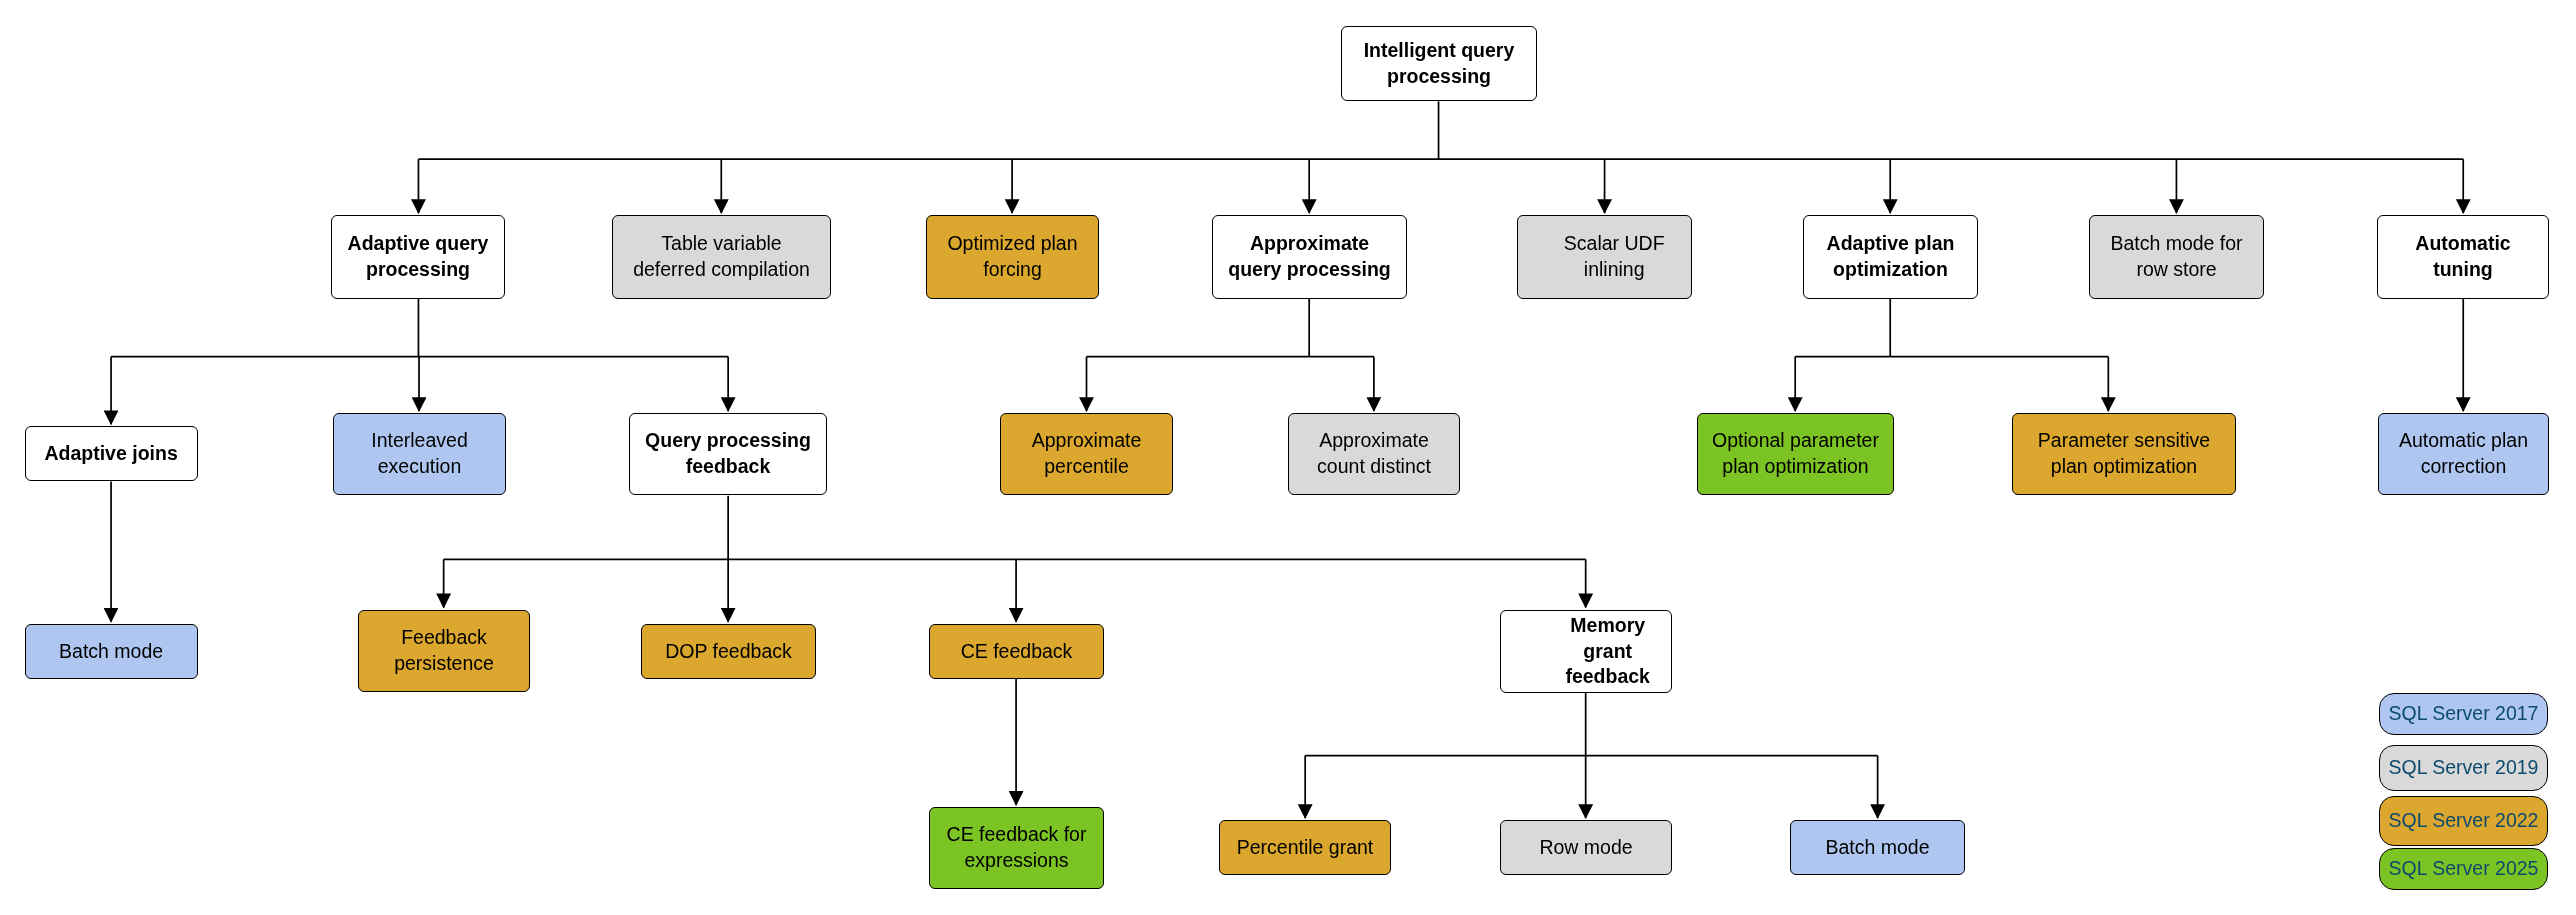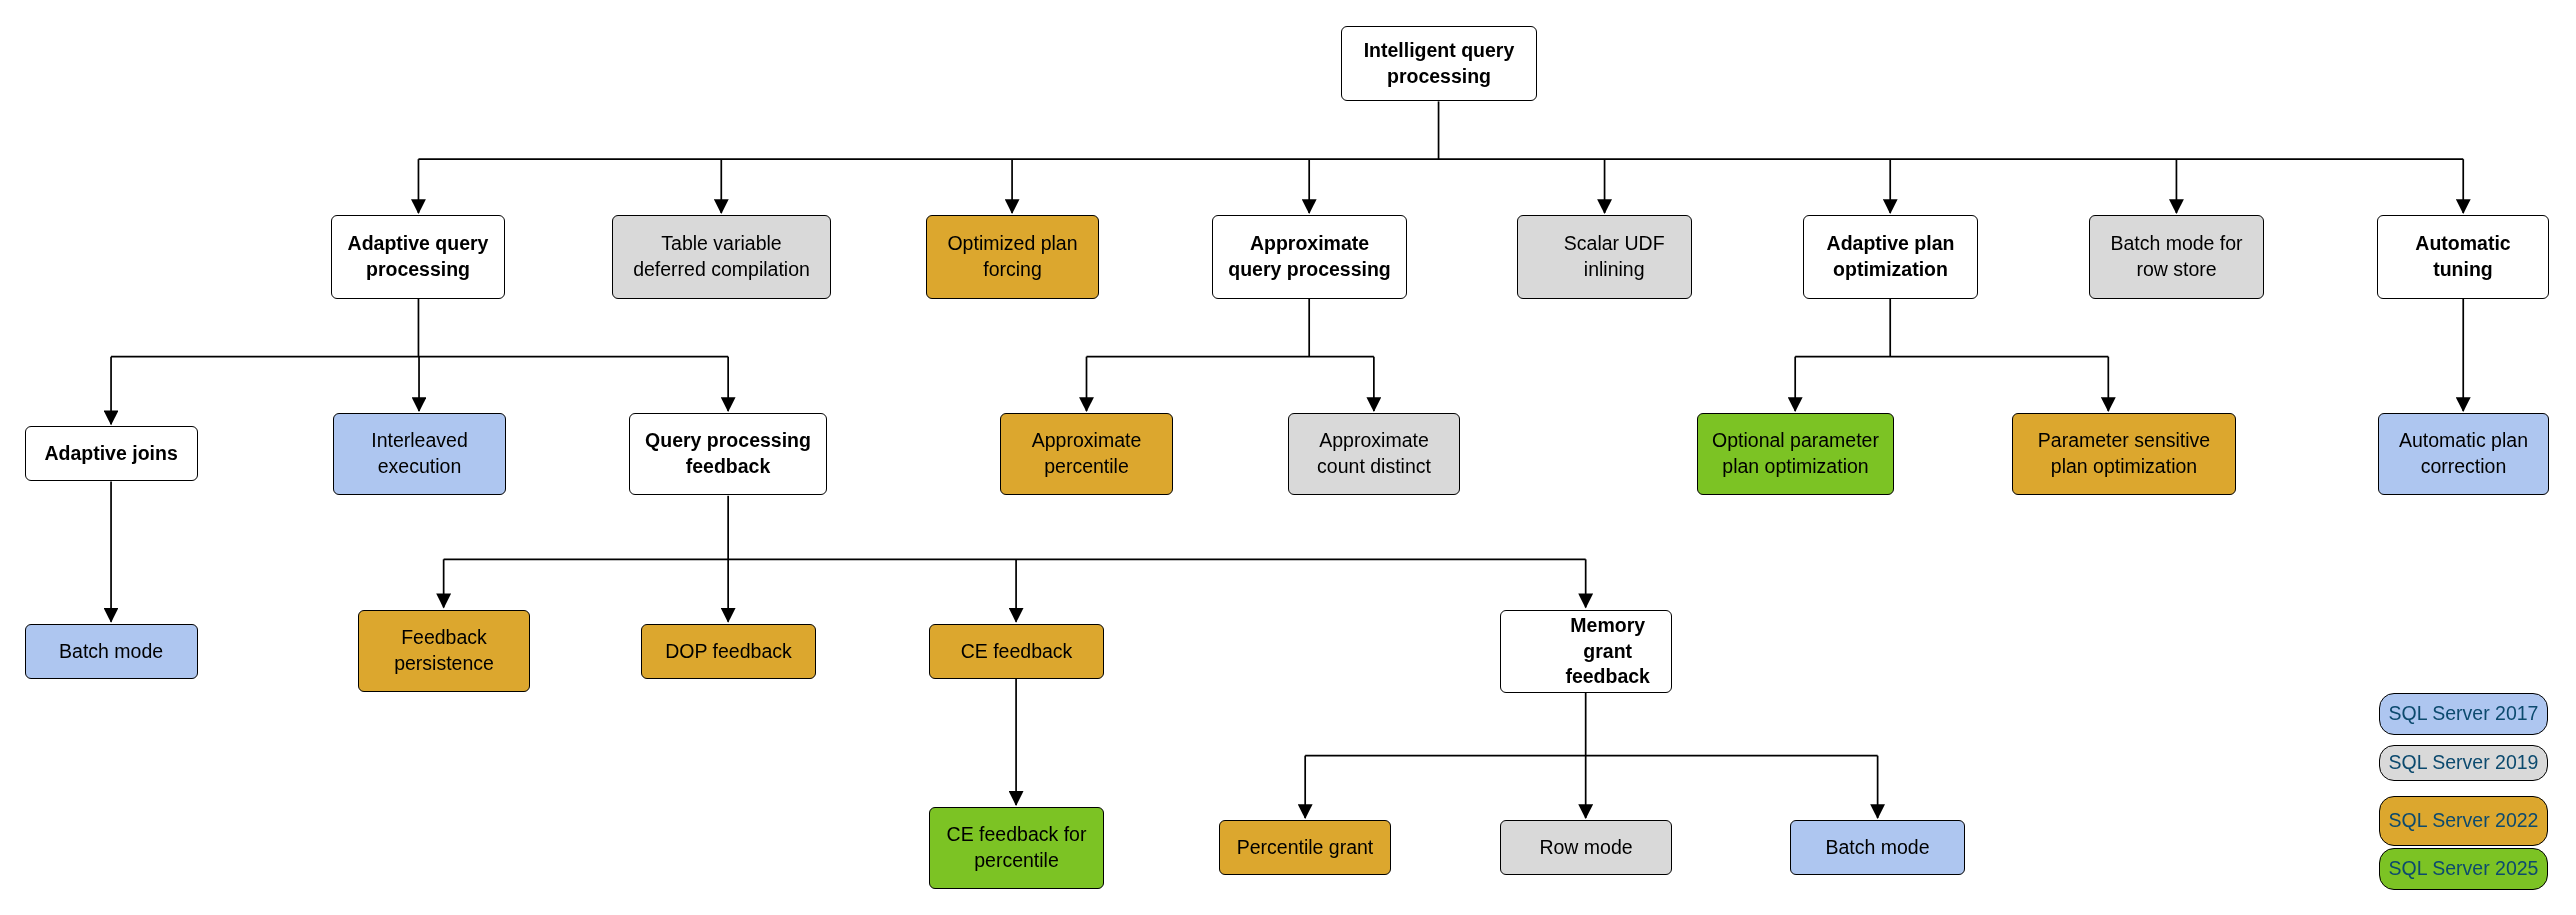--- a/index.html
+++ b/index.html
@@ -151,29 +151,29 @@
 
   <div class="node" style="left: 24.6px; top: 624px; width: 173px; height: 55px; background: rgb(174, 198, 240);"><span>Batch mode</span></div>
   <div class="node" style="left: 358px; top: 610px; width: 172px; height: 82px; background: rgb(220, 167, 46);"><span>Feedback
 persistence</span></div>
   <div class="node" style="left: 641px; top: 624px; width: 175px; height: 55px; background: rgb(220, 167, 46);"><span>DOP feedback</span></div>
   <div class="node" style="left: 929px; top: 624px; width: 175px; height: 55px; background: rgb(220, 167, 46);"><span>CE feedback</span></div>
   <div class="node bold" style="left: 1500px; top: 610px; width: 172px; height: 83px; background: rgb(255, 255, 255); padding-left: 48px;"><span>Memory grant
 feedback</span></div>
 
   <div class="node" style="left: 929px; top: 807px; width: 175px; height: 82px; background: rgb(124, 195, 36);"><span>CE feedback for
-percentile</span></div>
+expressions</span></div>
   <div class="node" style="left: 1219px; top: 820px; width: 172px; height: 55px; background: rgb(220, 167, 46);"><span>Percentile grant</span></div>
   <div class="node" style="left: 1500px; top: 820px; width: 172px; height: 55px; background: rgb(217, 217, 217);"><span>Row mode</span></div>
   <div class="node" style="left: 1790px; top: 820px; width: 175px; height: 55px; background: rgb(174, 198, 240);"><span>Batch mode</span></div>
 
   <div class="legend-pill" style="left: 2379px; top: 693px; width: 169px; height: 42px; background: rgb(174, 198, 240);">
       <span>SQL Server 2017</span>
     </div>
-  <div class="legend-pill" style="left: 2379px; top: 745px; width: 169px; height: 36px; background: rgb(217, 217, 217);">
+  <div class="legend-pill" style="left: 2379px; top: 745px; width: 169px; height: 46px; background: rgb(217, 217, 217);">
       <span>SQL Server 2019</span>
     </div>
   <div class="legend-pill" style="left: 2379px; top: 796px; width: 169px; height: 50px; background: rgb(220, 167, 46);">
       <span>SQL Server 2022</span>
     </div>
   <div class="legend-pill" style="left: 2379px; top: 848px; width: 169px; height: 42px; background: rgb(124, 195, 36);">
       <span>SQL Server 2025</span>
     </div>
 
 </div>

